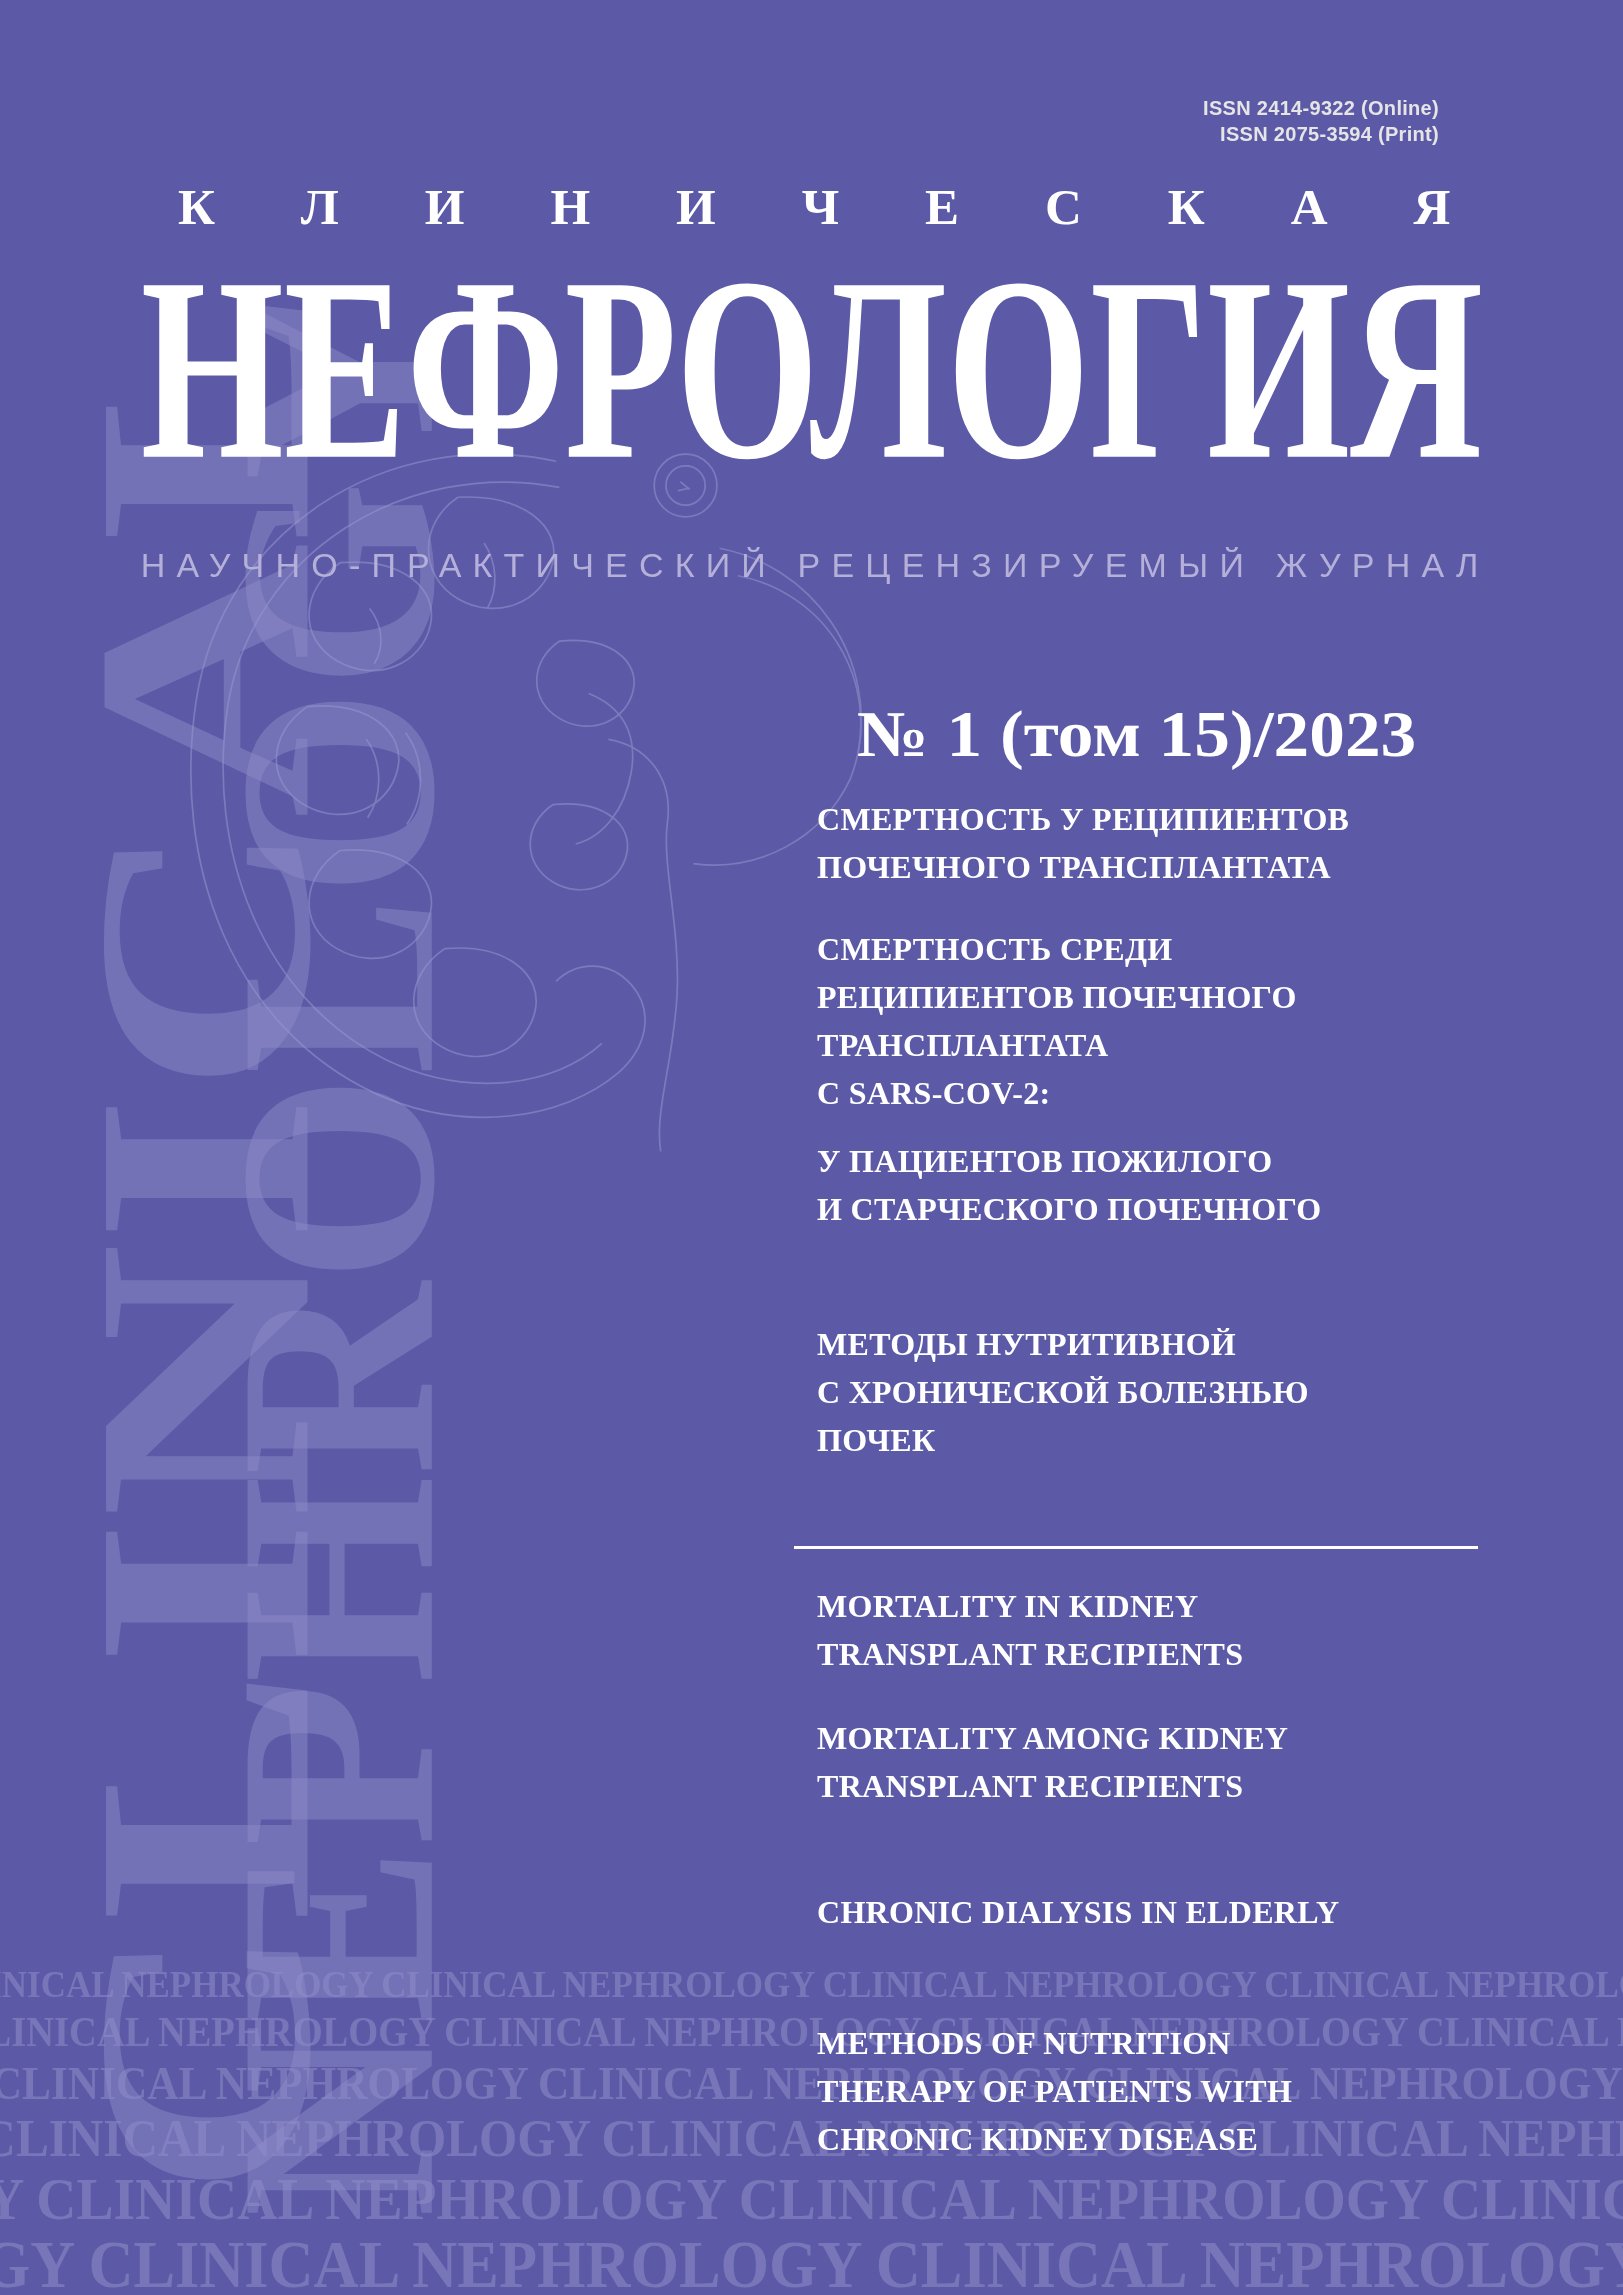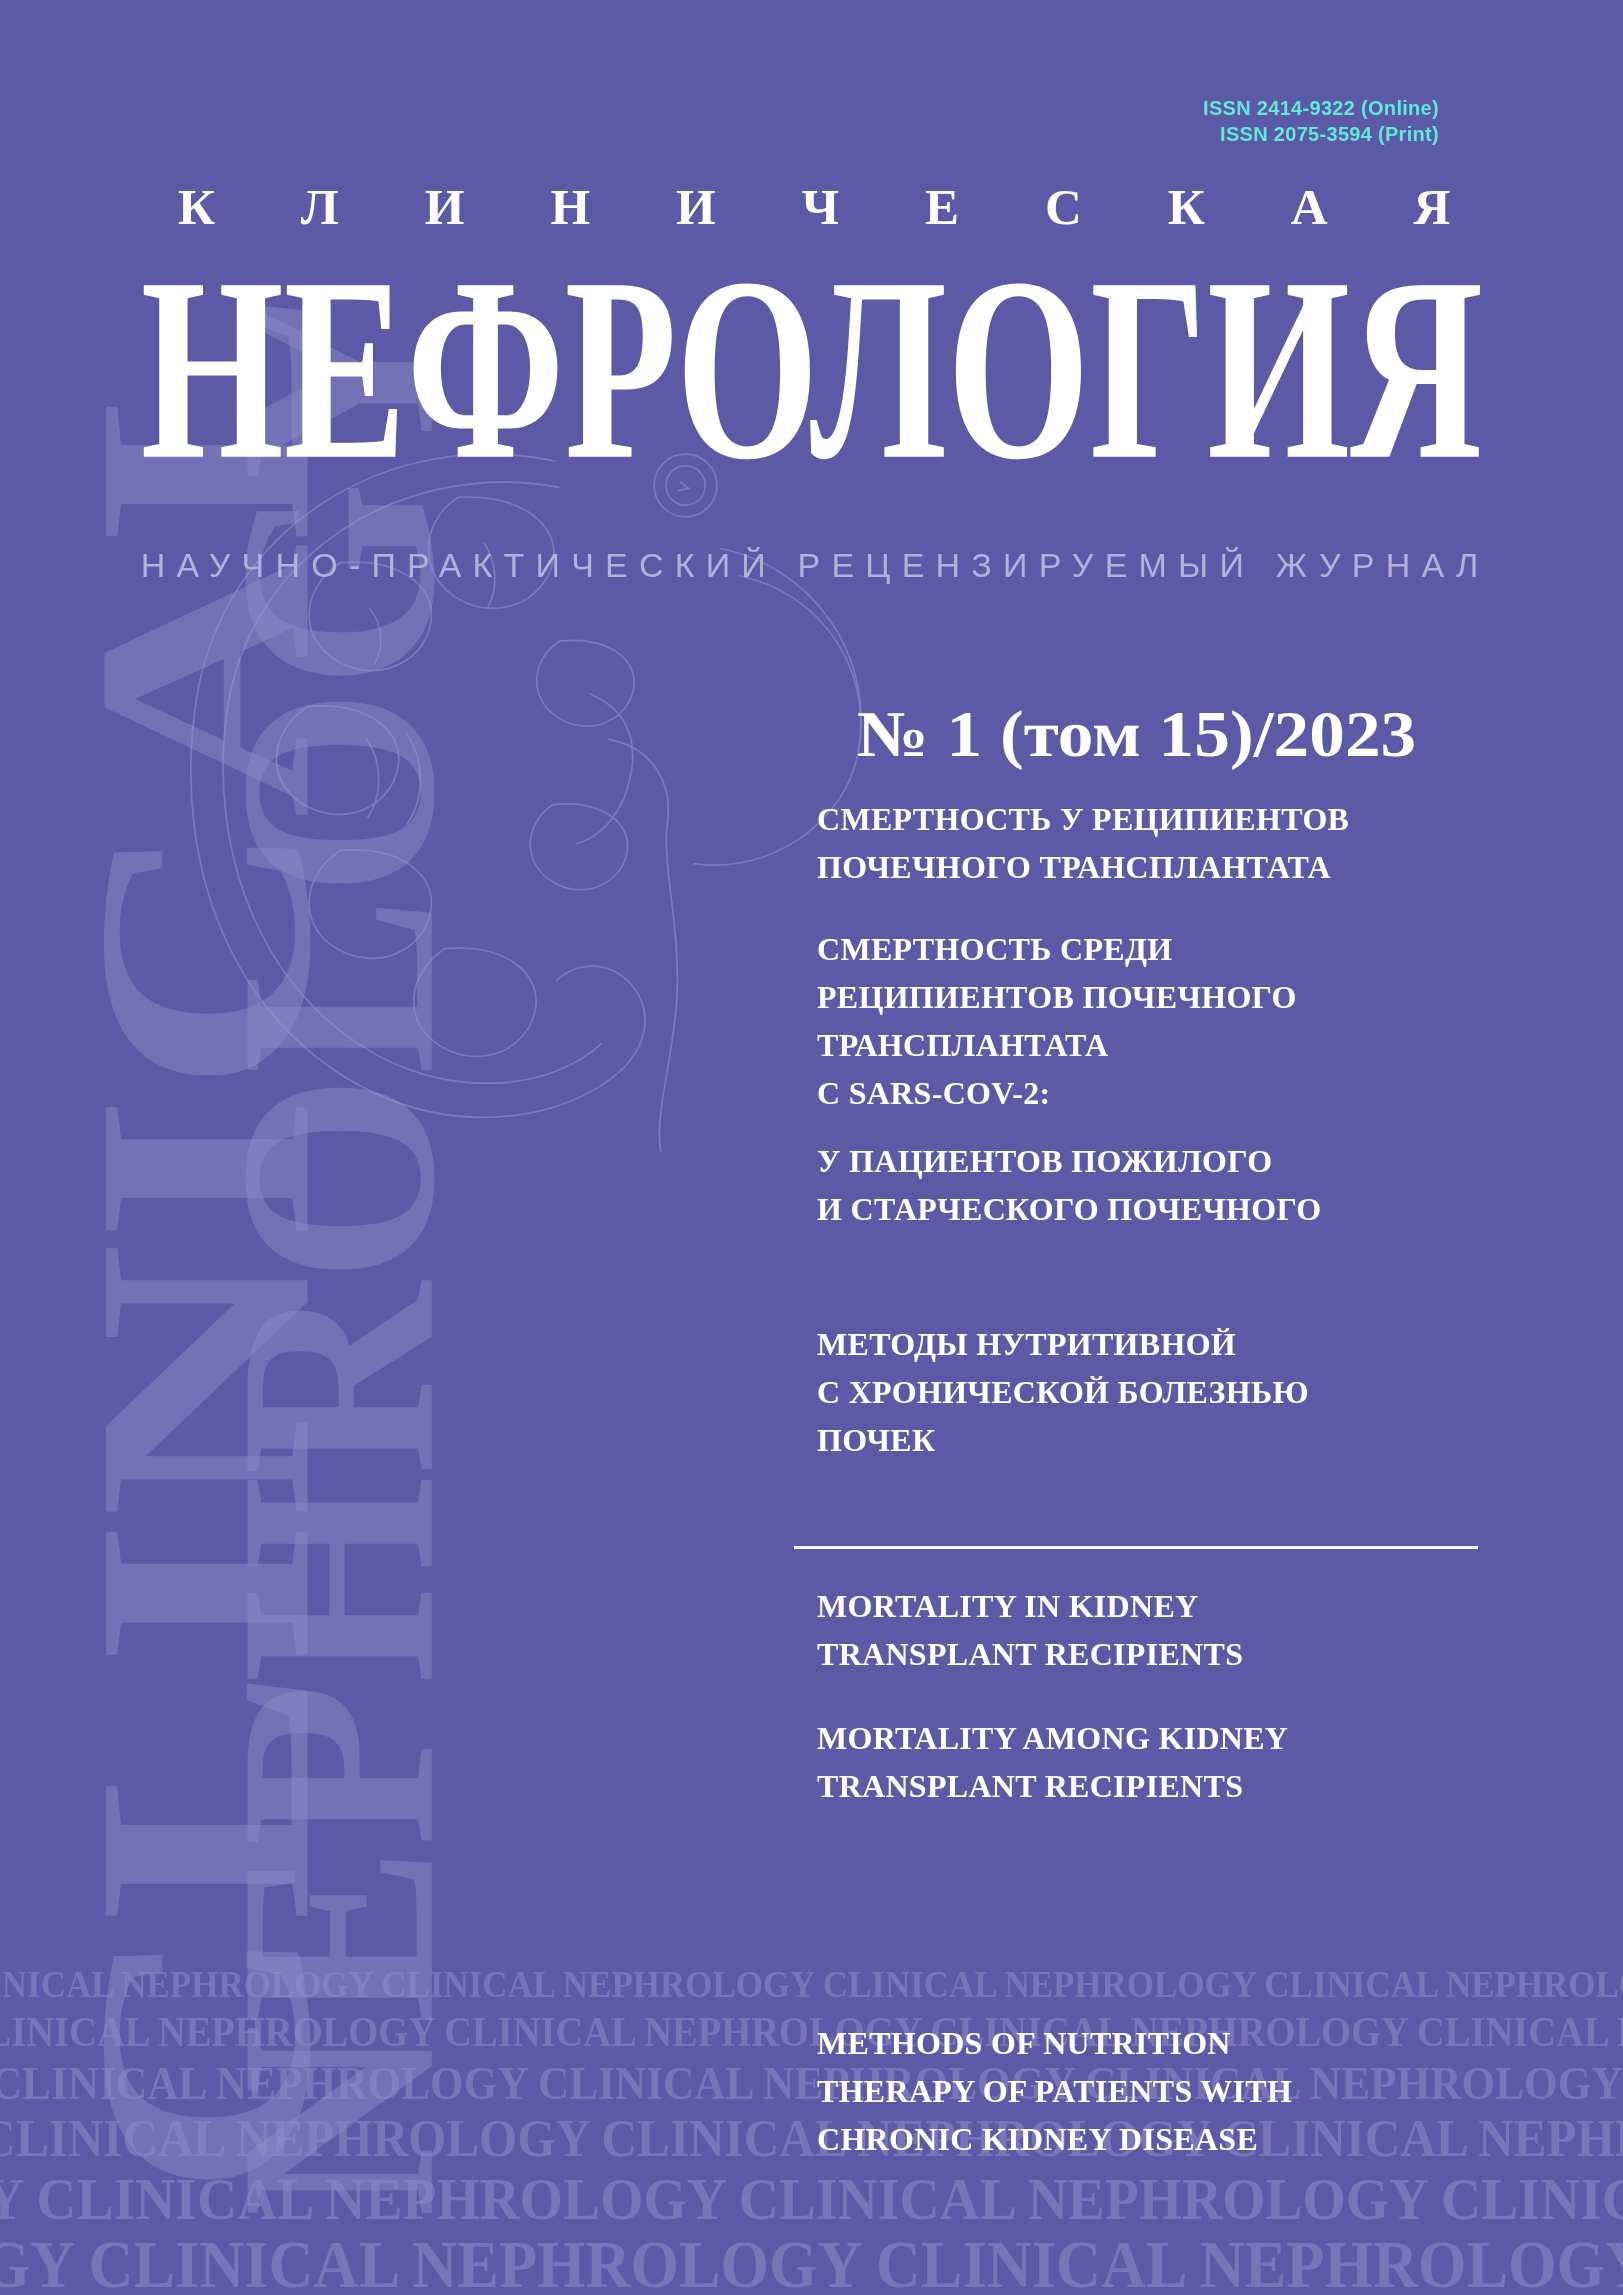--- a/index.html
+++ b/index.html
@@ -58,21 +58,21 @@
     font-family: "Liberation Serif", serif;
     font-weight: bold;
     fill: #ffffff;
   }
   
   .issn {
     position: absolute;
     top: 96px;
     right: 184px;
     text-align: right;
-    color: #5eead4;
+    color: #e5e5e5;
     font-family: "Liberation Sans", sans-serif;
     font-weight: bold;
     font-size: 20px;
     line-height: 25.5px;
     letter-spacing: 0.3px;
   }
   
   .title-block {
     position: absolute;
     left: 817px;
@@ -169,20 +169,21 @@
 
   <div class="title-block" style="top:1582px">
     <div>MORTALITY IN KIDNEY</div>
     <div>TRANSPLANT RECIPIENTS</div>
   </div>
   <div class="title-block" style="top:1714px">
     <div>MORTALITY AMONG KIDNEY</div>
     <div>TRANSPLANT RECIPIENTS</div>
   </div>
   <div class="title-block" style="top:1888px">
+    <div>CHRONIC DIALYSIS IN ELDERLY</div>
   </div>
   <div class="title-block" style="top:2019px">
     <div>METHODS OF NUTRITION</div>
     <div>THERAPY OF PATIENTS WITH</div>
     <div>CHRONIC KIDNEY DISEASE</div>
   </div>
 
 </div>
 
 

